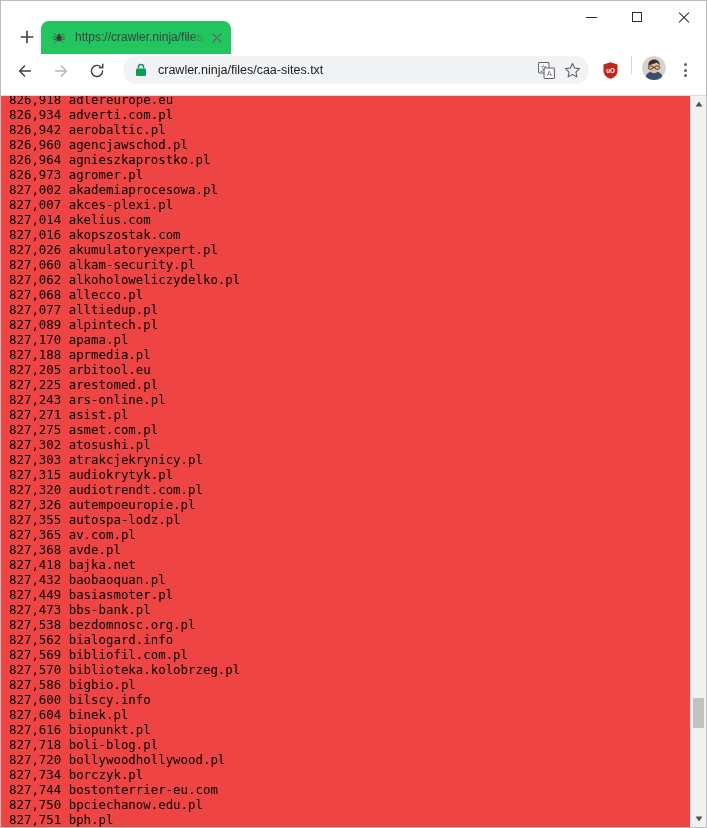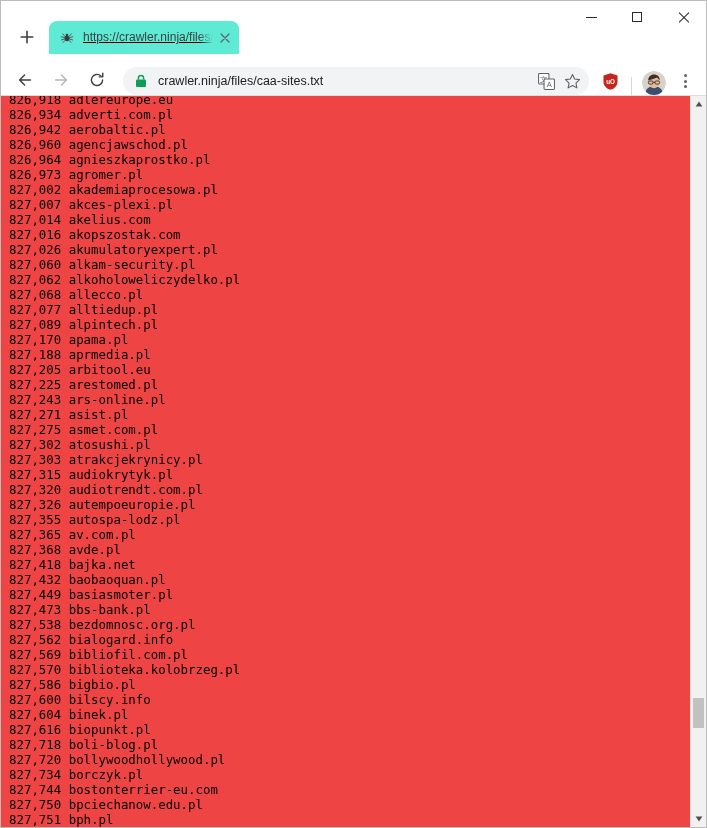--- a/index.html
+++ b/index.html
@@ -91,32 +91,31 @@
     display: flex;
     align-items: center;
     justify-content: center;
     border-radius: 50%;
     cursor: default;
   }
   .newtab-btn svg { display: block; }
 
   .tab {
     position: absolute;
-    left: 48px;
+    left: 40px;
     top: 20px;
     height: 33px;
     width: 190px;
     display: flex;
     align-items: center;
     padding: 0 6px 0 10px;
     box-sizing: border-box;
-    background: #5eead4;
+    background: #22c55e;
     border-radius: 8px 8px 0 0;
     cursor: default;
-    text-decoration: underline;
   }
   .tab-favicon {
     width: 16px;
     height: 16px;
     flex: 0 0 16px;
     display: flex;
     align-items: center;
     justify-content: center;
     margin-right: 8px;
   }
@@ -141,21 +140,21 @@
     border-radius: 50%;
     cursor: default;
   }
 
   
   .toolbar {
     height: 40px;
     flex: 0 0 auto;
     background: #ffffff;
     display: flex;
-    align-items: flex-end;
+    align-items: flex-start;
     padding: 0 8px 0 6px;
     box-sizing: border-box;
     border-bottom: 1px solid #dadce0;
   }
   .nav-btn {
     width: 30px;
     height: 30px;
     margin: 0 3px;
     display: flex;
     align-items: center;

